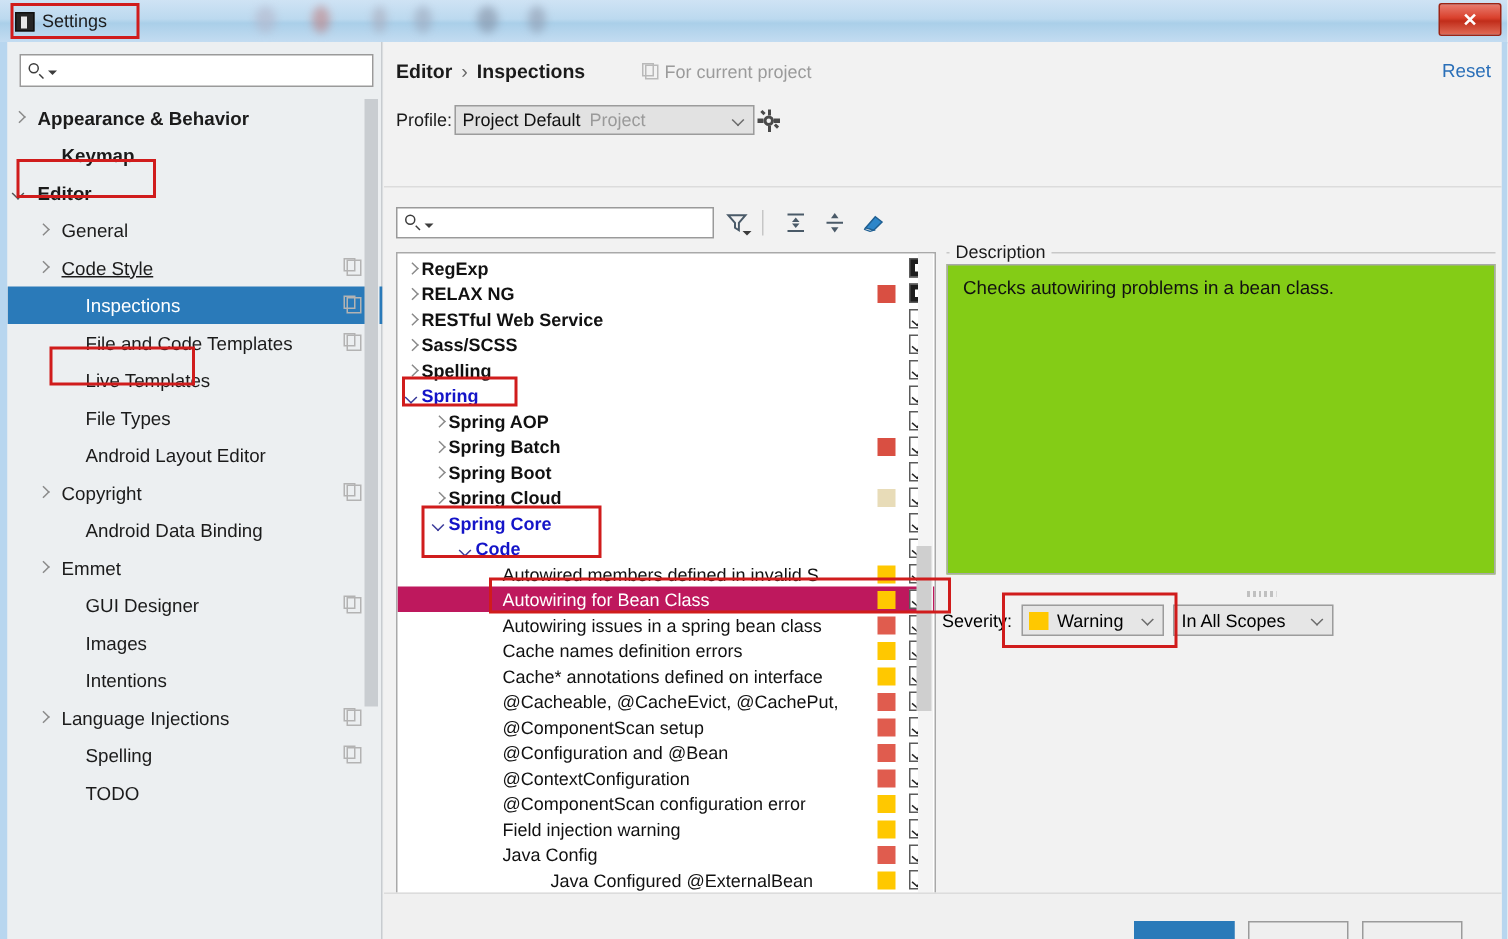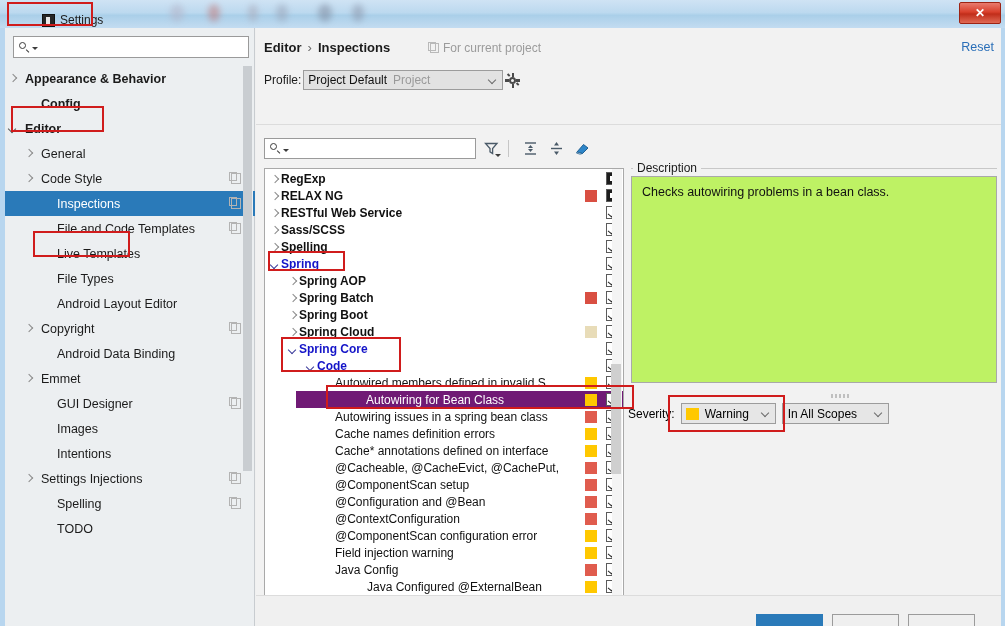--- a/index.html
+++ b/index.html
@@ -11,23 +11,23 @@
   .app{position:relative;width:1005px;height:626px;}
 
   
   .titlebar{
     position:absolute;left:0;top:0;width:1005px;height:28px;
     background:linear-gradient(to bottom,#cfe3f4 0%,#bcd9ef 45%,#aacfe9 55%,#c3dcf1 100%);
     border-bottom:1px solid #8fb4d4;
   }
   .tb-blur{position:absolute;top:4px;height:18px;border-radius:50%;filter:blur(3px);opacity:.55;}
   .tb-title{
-    position:absolute;left:10px;top:5px;height:30px;
+    position:absolute;left:10px;top:5px;height:18px;
     display:flex;align-items:center;gap:5px;
-    font-size:12px;color:#1c1c1c;margin-left:32px;
+    font-size:12px;color:#1c1c1c;
   }
   .tb-icon{
     width:13px;height:13px;background:#262626;border:1px solid #111;
     position:relative;box-sizing:border-box;
   }
   .tb-icon:after{
     content:"";position:absolute;left:3px;top:2px;width:4px;height:8px;
     background:#e8e8e8;
   }
   .redbox{position:absolute;border:2px solid #d01c1c;pointer-events:none;box-sizing:border-box;}
@@ -166,21 +166,21 @@
 
   
   .treebox{
     position:absolute;left:8px;top:140px;width:360px;height:440px;
     background:#fff;border:1px solid #a9a9a9;box-sizing:border-box;overflow:hidden;
   }
   .trow{
     position:relative;height:17px;display:flex;align-items:center;
     font-size:12px;color:#111;white-space:nowrap;
   }
-  .trow.sel{background:#701a75;margin-left:31px;}
+  .trow.sel{background:#be185d;}
   .trow.sel .tlabel{color:#fff;}
   .tarrow{width:12px;height:12px;position:relative;flex:0 0 12px;}
   .tarrow.right:before{
     content:"";position:absolute;left:3px;top:3px;width:5px;height:5px;
     border-top:1.5px solid #8a8a8a;border-right:1.5px solid #8a8a8a;transform:rotate(45deg);
   }
   .tarrow.down:before{
     content:"";position:absolute;left:2px;top:4px;width:5px;height:5px;
     border-bottom:1.5px solid #3a3a9a;border-right:1.5px solid #3a3a9a;transform:rotate(45deg);
   }
@@ -208,21 +208,21 @@
 
   
   .descpane{position:absolute;left:375px;top:140px;width:366px;height:222px;}
   .desclabel{
     position:absolute;left:2px;top:-7px;background:#f2f2f2;padding:0 4px;
     font-size:12px;color:#1b1b1b;
   }
   .descline{position:absolute;left:0;top:0;width:366px;height:1px;background:#c8c8c8;}
   .descbody{
     position:absolute;left:0;top:8px;width:366px;height:207px;
-    background:#bef264;border:1px solid #a9a9a9;box-sizing:border-box;
+    background:#84cc16;border:1px solid #a9a9a9;box-sizing:border-box;
     padding:8px 10px;font-size:12.5px;color:#111;
   }
 
   .sevrow{position:absolute;left:372px;top:375px;display:flex;align-items:center;gap:6px;}
   .sevlabel{font-size:12px;}
   .sevsel{
     width:95px;height:21px;box-sizing:border-box;background:#e6e6e6;border:1px solid #9c9c9c;
     display:flex;align-items:center;gap:6px;padding:0 4px;position:relative;font-size:12px;
   }
   .sevchip{width:13px;height:12px;background:#ffc800;}
@@ -272,33 +272,33 @@
         <span class="magcaret"></span>
       </div>
     </div>
 
     <div class="navlist" id="navlist">
         <div class="navitem bold">
           <span class="arrow right" style="left: 4px;"></span>
           <span class="navlabel" style="margin-left: 2px;">Appearance &amp; Behavior</span>
         </div>
         <div class="navitem bold">
-          <span class="navlabel" style="margin-left: 18px;">Config</span>
+          <span class="navlabel" style="margin-left: 18px;">Keymap</span>
         </div>
         <div class="navitem bold">
           <span class="arrow down" style="left: 4px;"></span>
           <span class="navlabel" style="margin-left: 2px;">Editor</span>
         </div>
         <div class="navitem">
           <span class="arrow right" style="left: 20px;"></span>
           <span class="navlabel" style="margin-left: 18px;">General</span>
         </div>
         <div class="navitem">
           <span class="arrow right" style="left: 20px;"></span>
-          <span class="navlabel" style="margin-left: 18px;">Code Style</span>
+          <span class="navlabel" style="margin-left: 18px; text-decoration: underline;">Code Style</span>
           <span class="copyicon"></span>
         </div>
         <div class="navitem sel">
           <span class="navlabel" style="margin-left: 34px;">Inspections</span>
           <span class="copyicon"></span>
         </div>
         <div class="navitem">
           <span class="navlabel" style="margin-left: 34px;">File and Code Templates</span>
           <span class="copyicon"></span>
         </div>
@@ -328,21 +328,21 @@
           <span class="copyicon"></span>
         </div>
         <div class="navitem">
           <span class="navlabel" style="margin-left: 34px;">Images</span>
         </div>
         <div class="navitem">
           <span class="navlabel" style="margin-left: 34px;">Intentions</span>
         </div>
         <div class="navitem">
           <span class="arrow right" style="left: 20px;"></span>
-          <span class="navlabel" style="margin-left: 18px;">Settings Injections</span>
+          <span class="navlabel" style="margin-left: 18px;">Language Injections</span>
           <span class="copyicon"></span>
         </div>
         <div class="navitem">
           <span class="navlabel" style="margin-left: 34px;">Spelling</span>
           <span class="copyicon"></span>
         </div>
         <div class="navitem">
           <span class="navlabel" style="margin-left: 34px;">TODO</span>
         </div>
       </div>

